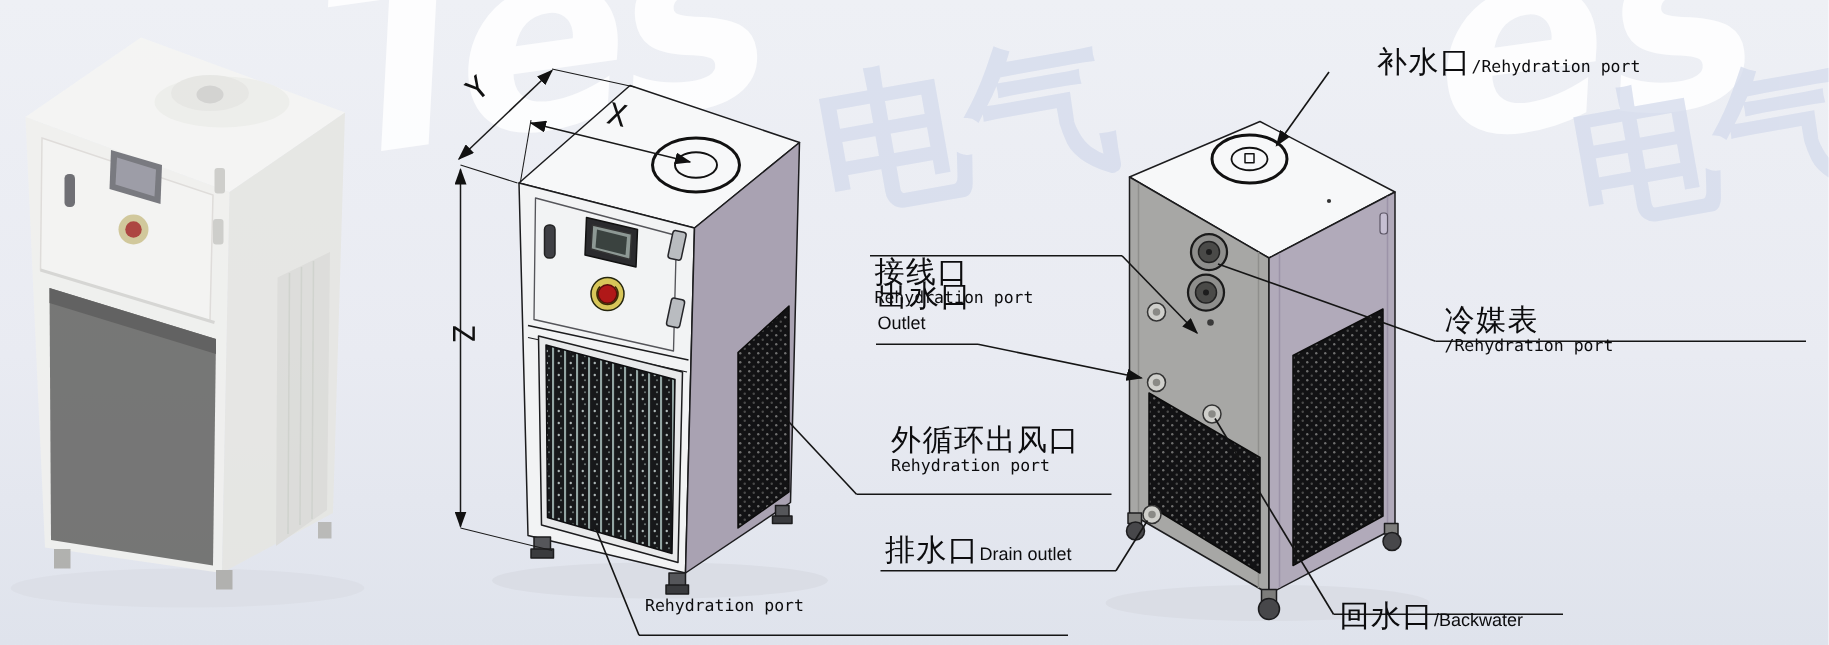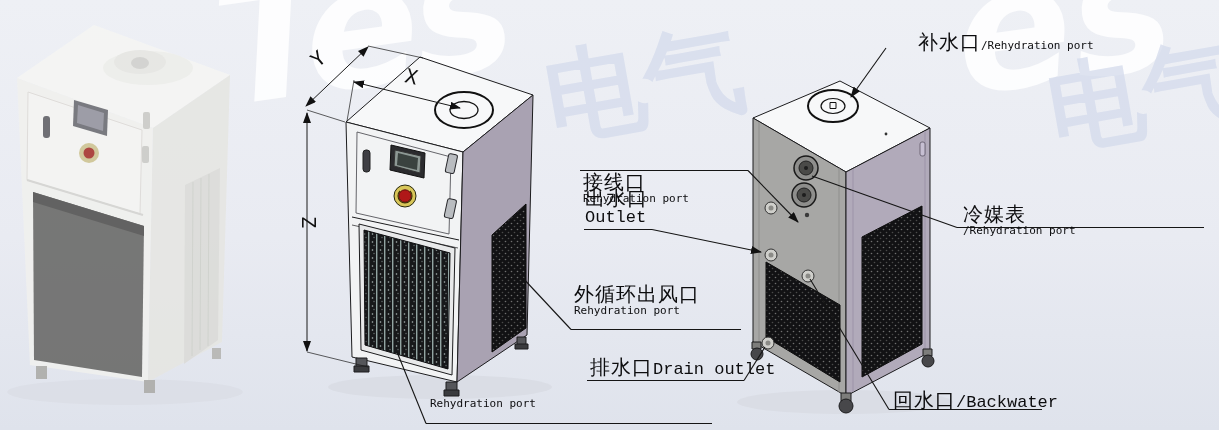--- a/index.html
+++ b/index.html
@@ -10,21 +10,21 @@
   .wm-latin{font-family:"DejaVu Sans", sans-serif;font-style:italic;color:rgba(255,255,255,0.85);}
   .wm-cjk{color:#d4dbec;opacity:.75;}
   #wmA{left:215px;top:-72px;font-size:170px;transform:rotate(-8deg);letter-spacing:-6px;}
   #wmB{left:545px;top:18px;font-size:100px;transform:rotate(-10deg);}
   #wmC{left:955px;top:-78px;font-size:170px;transform:rotate(-8deg);}
   #wmD{left:1048px;top:32px;font-size:96px;transform:rotate(-10deg);}
   #scene{position:absolute;left:0;top:0;z-index:1;}
   .callout{position:absolute;z-index:2;color:#0c0c0e;white-space:nowrap;line-height:1.1;}
   .zh{font-size:20px;font-family:"Liberation Sans",sans-serif;letter-spacing:1px;}
   .en-mono{font-size:11px;font-family:"DejaVu Sans Mono",monospace;}
-  .en-reg{font-size:17px;font-family:Liberation Mono, monospace;}
+  .en-reg{font-size:12px;font-family:Liberation Sans, sans-serif;}
   .row{display:flex;align-items:baseline;}
 </style>
 </head>
 <body>
 
 <div class="wm wm-latin" id="wmA">Tes</div>
 <div class="wm wm-cjk" id="wmB">电气</div>
 <div class="wm wm-latin" id="wmC">es</div>
 <div class="wm wm-cjk" id="wmD">电气</div>
 
@@ -201,30 +201,30 @@
 <div class="callout" style="left:585px;top:187px;">
   <div class="zh">出水口</div>
   <div class="en-reg">Outlet</div>
 </div>
 
 <div class="callout row" style="left:963px;top:203px;flex-direction:column;">
   <span class="zh">冷媒表</span>
     <span class="en-mono">/Rehydration port</span>
 </div>
 
-<div class="callout" style="left:574px;top:283px;">
+<div class="callout" style="left:594px;top:283px;">
   <div class="zh">外循环出风口</div>
   <div class="en-mono">Rehydration port</div>
 </div>
 
 <div class="callout row" style="left:590px;top:356px;justify-content:space-between;">
   <span class="zh">排水口</span>
     <span class="en-reg">Drain outlet</span>
 </div>
 
 <div class="callout row" style="left:430px;top:398px;">
     <span class="en-mono">Rehydration port</span>
 </div>
 
-<div class="callout row" style="left:893px;top:389px;">
+<div class="callout row" style="left:893px;top:400px;">
   <span class="zh">回水口</span>
     <span class="en-reg">/Backwater</span>
 </div>
 
 </body></html>

